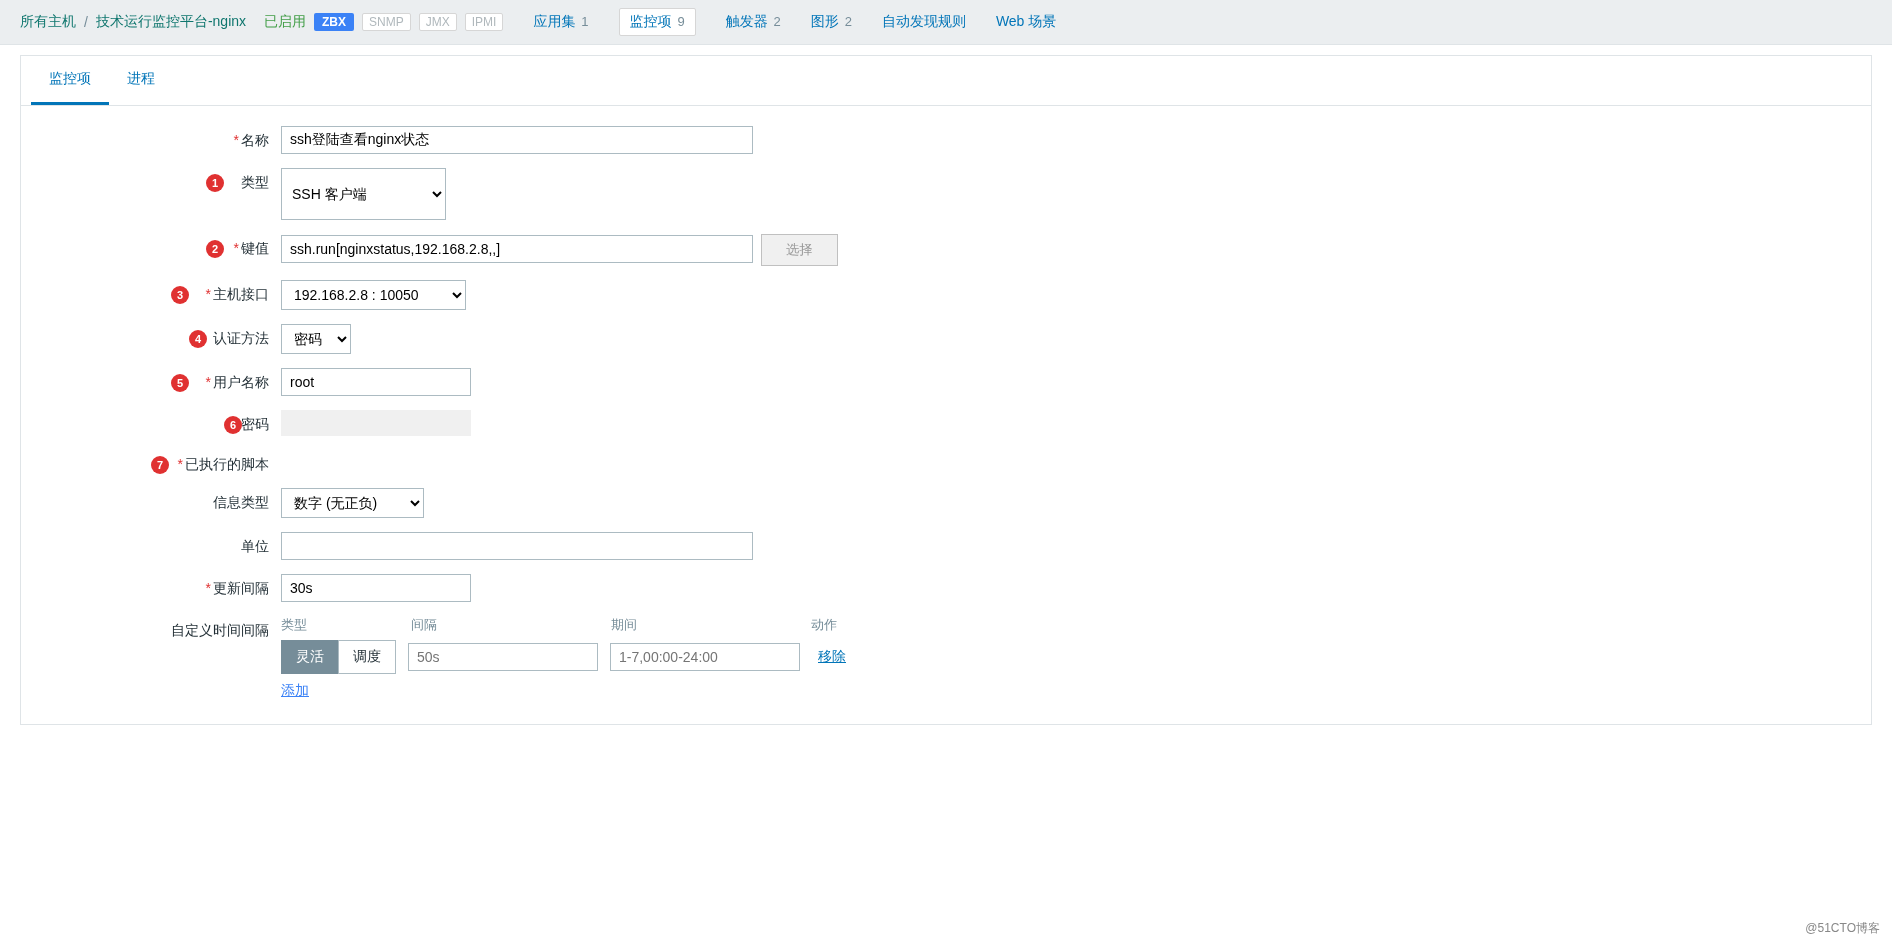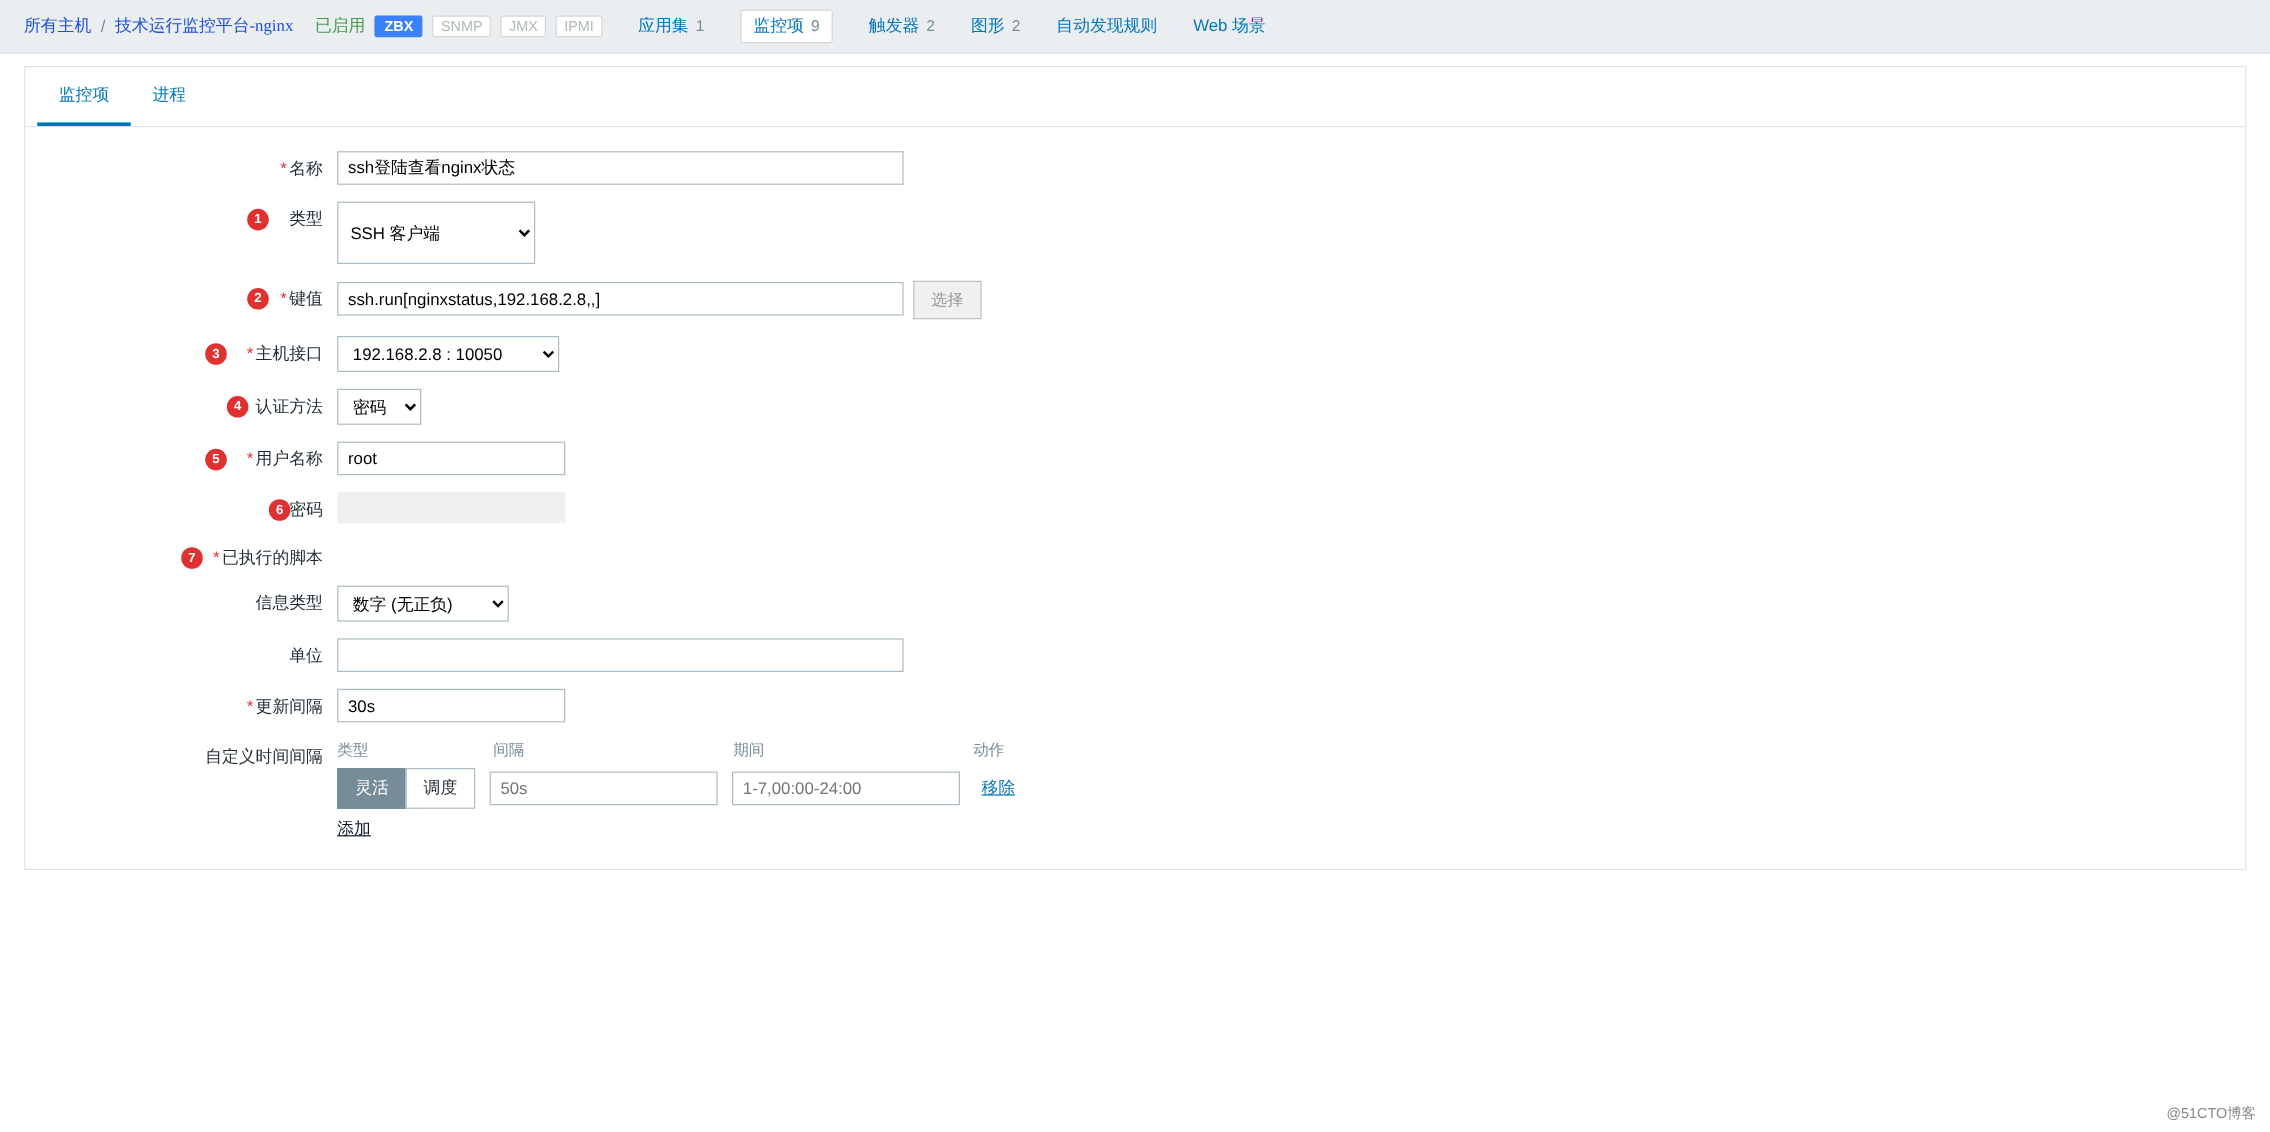--- a/index.html
+++ b/index.html
@@ -1,19 +1,19 @@
 <!DOCTYPE html>
 <html><head>
   <meta charset="utf-8">
   <style>
     * { box-sizing: border-box; margin: 0; padding: 0; }
     body { font-family: Arial, "Microsoft YaHei", sans-serif; font-size: 14px; color: #1f2c33; background: #fff; }
     
     .top-bar { background: #ebeef0; padding: 8px 20px; display: flex; align-items: center; gap: 8px; border-bottom: 1px solid #dfe4e7; }
-    .top-bar a { color: #1d4ed8; text-decoration: none; font-family: Liberation Serif, serif; }
+    .top-bar a { color: #0f766e; text-decoration: none; }
     .top-bar .sep { color: #768d99; }
     .top-bar .enabled { color: #429e47; margin-left: 10px; }
     .badge-zbx { background: #3b82f6; color: #fff; padding: 2px 8px; border-radius: 2px; font-size: 12px; font-weight: bold; }
     .badge-grey { background: #fff; color: #b0b8bc; border: 1px solid #d6d6d6; padding: 1px 6px; font-size: 12px; border-radius: 2px; }
     .top-bar .nav-item { color: #0275b8; margin-left: 22px; cursor: pointer; }
     .top-bar .nav-item.active { background: #fff; border: 1px solid #d6d6d6; padding: 4px 10px; border-radius: 2px; }
     .top-bar .count { color: #768d99; font-size: 13px; margin-left: 2px; }
     
     .panel { margin: 10px 20px; border: 1px solid #dfe4e7; background: #fff; }
     .tabs { display: flex; border-bottom: 1px solid #dfe4e7; padding: 0 10px; }
@@ -32,37 +32,37 @@
     .row .bullet.b7 { left: 100px; }
     .label { width: 230px; text-align: right; padding-right: 12px; padding-top: 6px; color: #1f2c33; }
     .req { color: #e03131; margin-right: 2px; }
     .control input[type=text], .control input[type=password], .control select, .control textarea { border: 1px solid #acbbc2; padding: 5px 8px; font-size: 14px; font-family: inherit; background: #fff; }
     .control input.wide { width: 472px; }
     .control input.med { width: 190px; }
     .control select.med { width: 165px; padding: 16px 6px; }
     .control select.sm { width: 70px; }
     .control select.host { width: 185px; }
     .control textarea { width: 580px; height: 135px; resize: both; }
-    .btn-grey { background: #f0f0f0; border: 1px solid #c0c0c0; color: #999; padding: 6px 14px; margin-left: 8px; cursor: default; }
+    .btn-grey { background: #f0f0f0; border: 1px solid #c0c0c0; color: #999; padding: 6px 24px; margin-left: 8px; cursor: default; }
     
     .intv-wrap { }
     .intv-header { display: flex; color: #768d99; font-size: 13px; padding-bottom: 6px; }
     .intv-header .c1 { width: 130px; }
     .intv-header .c2 { width: 200px; }
     .intv-header .c3 { width: 200px; }
     .intv-header .c4 { }
     .intv-row { display: flex; align-items: center; gap: 0; }
     .btn-toggle { display: inline-flex; }
     .btn-toggle span { padding: 7px 14px; border: 1px solid #acbbc2; cursor: pointer; font-size: 14px; }
     .btn-toggle span:first-child { border-right: none; }
     .btn-toggle .on { background: #768d99; color: #fff; border-color: #768d99; }
     .intv-row .gap { width: 12px; }
     .intv-row input.int { width: 190px; color: #999; }
     .intv-row .rem { color: #0275b8; text-decoration: underline; margin-left: 18px; cursor: pointer; }
-    .addlink { color: #0f172a; text-decoration: underline; margin-top: 8px; display: inline-block; cursor: pointer; }
+    .addlink { color: #3b82f6; text-decoration: underline; margin-top: 8px; display: inline-block; cursor: pointer; }
     
     .footer-mark { position: fixed; bottom: 6px; right: 12px; color: #888; font-size: 12px; }
   </style>
 </head>
 <body>
 
 <div class="top-bar">
   <a>所有主机</a>
   <span class="sep">/</span>
   <a>技术运行监控平台-nginx</a>

